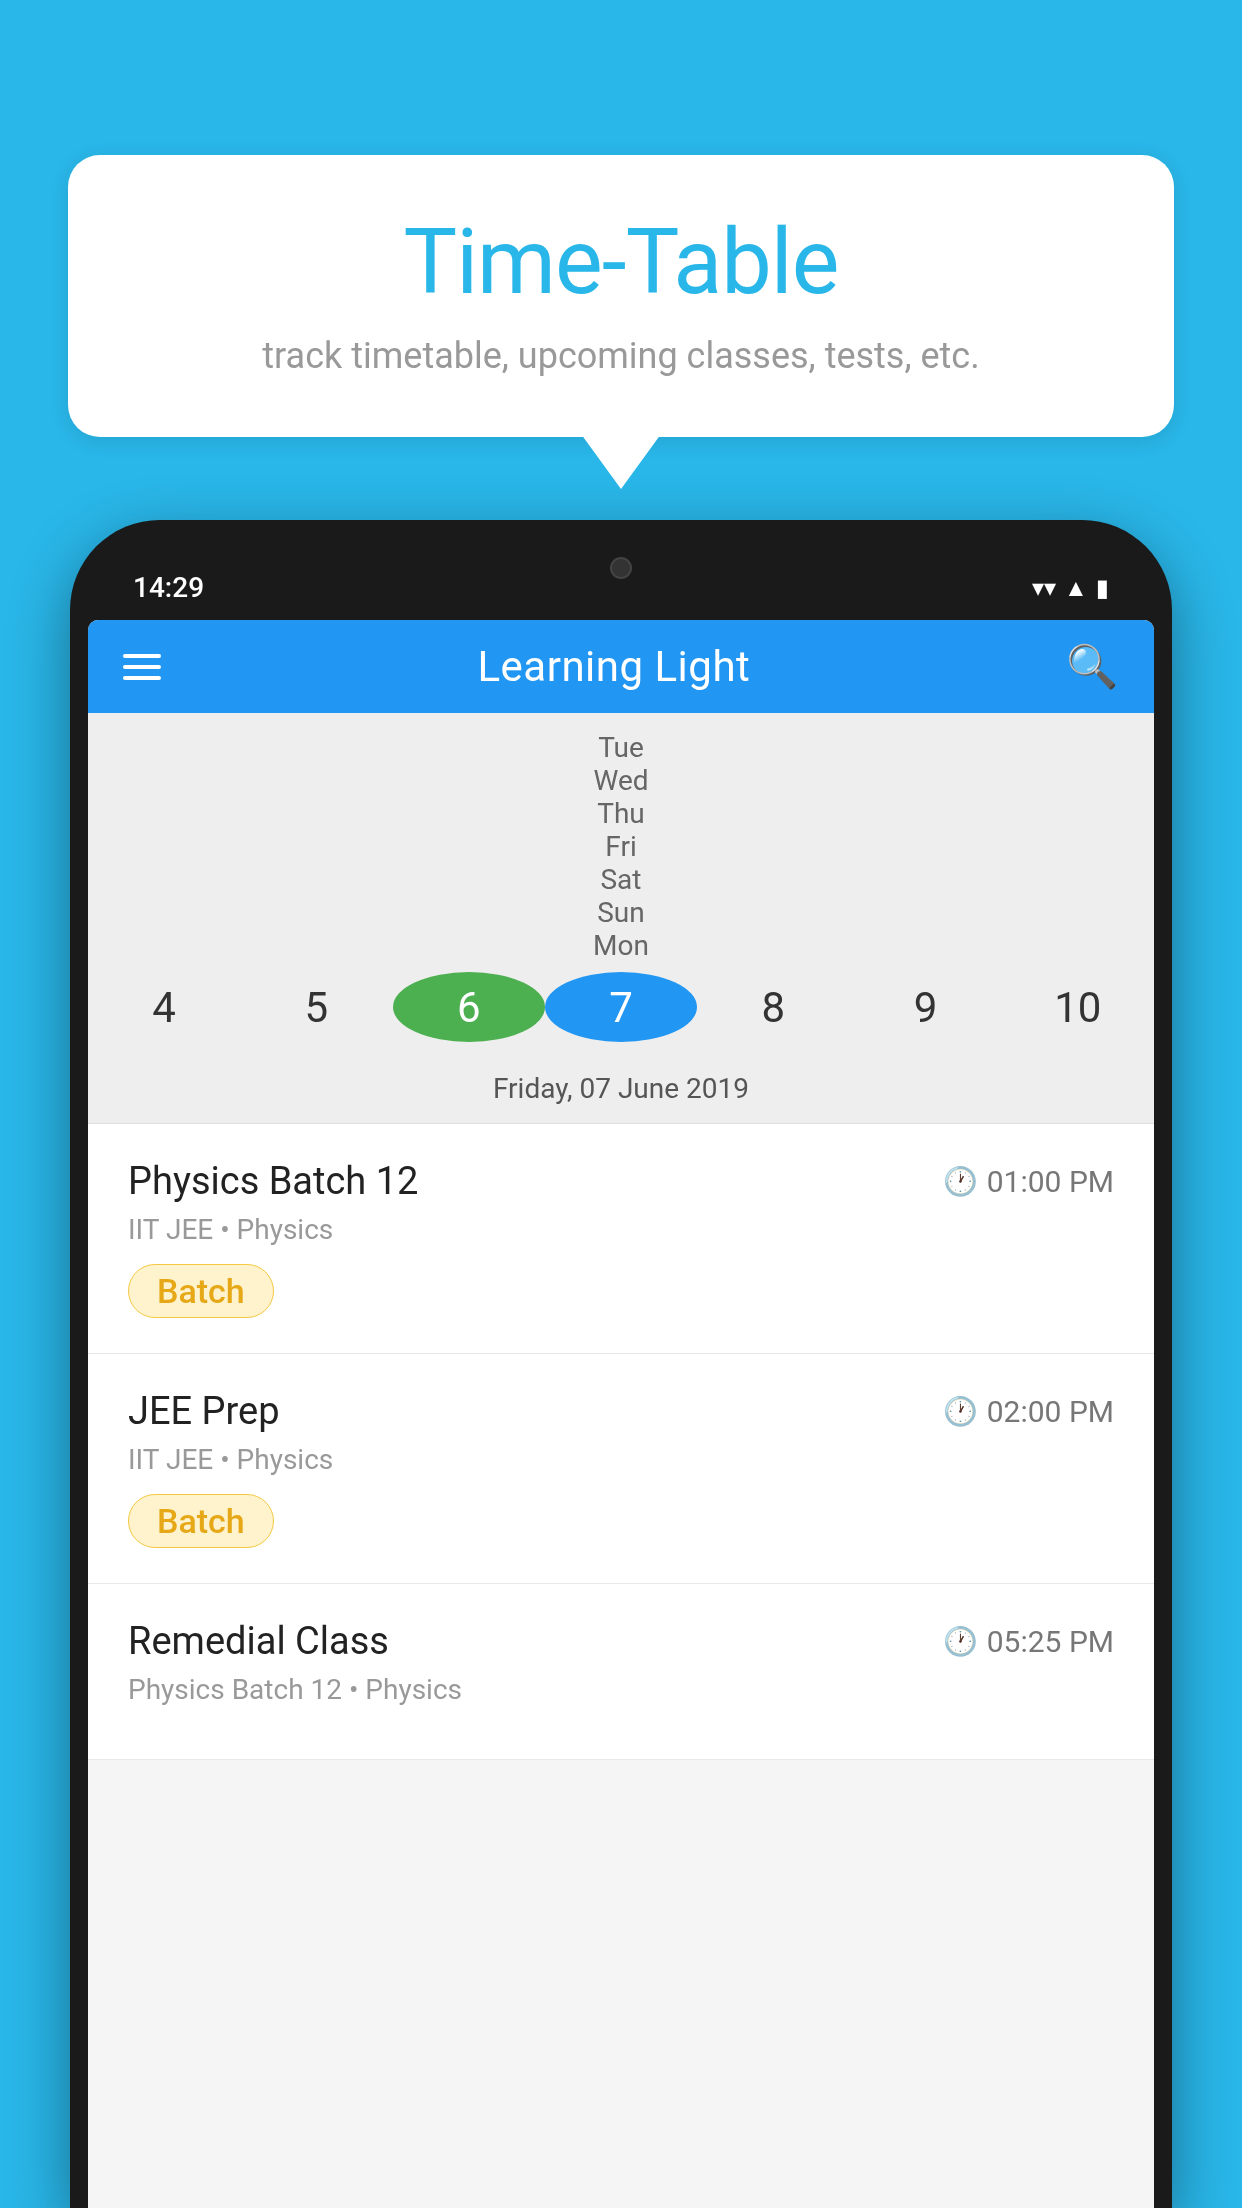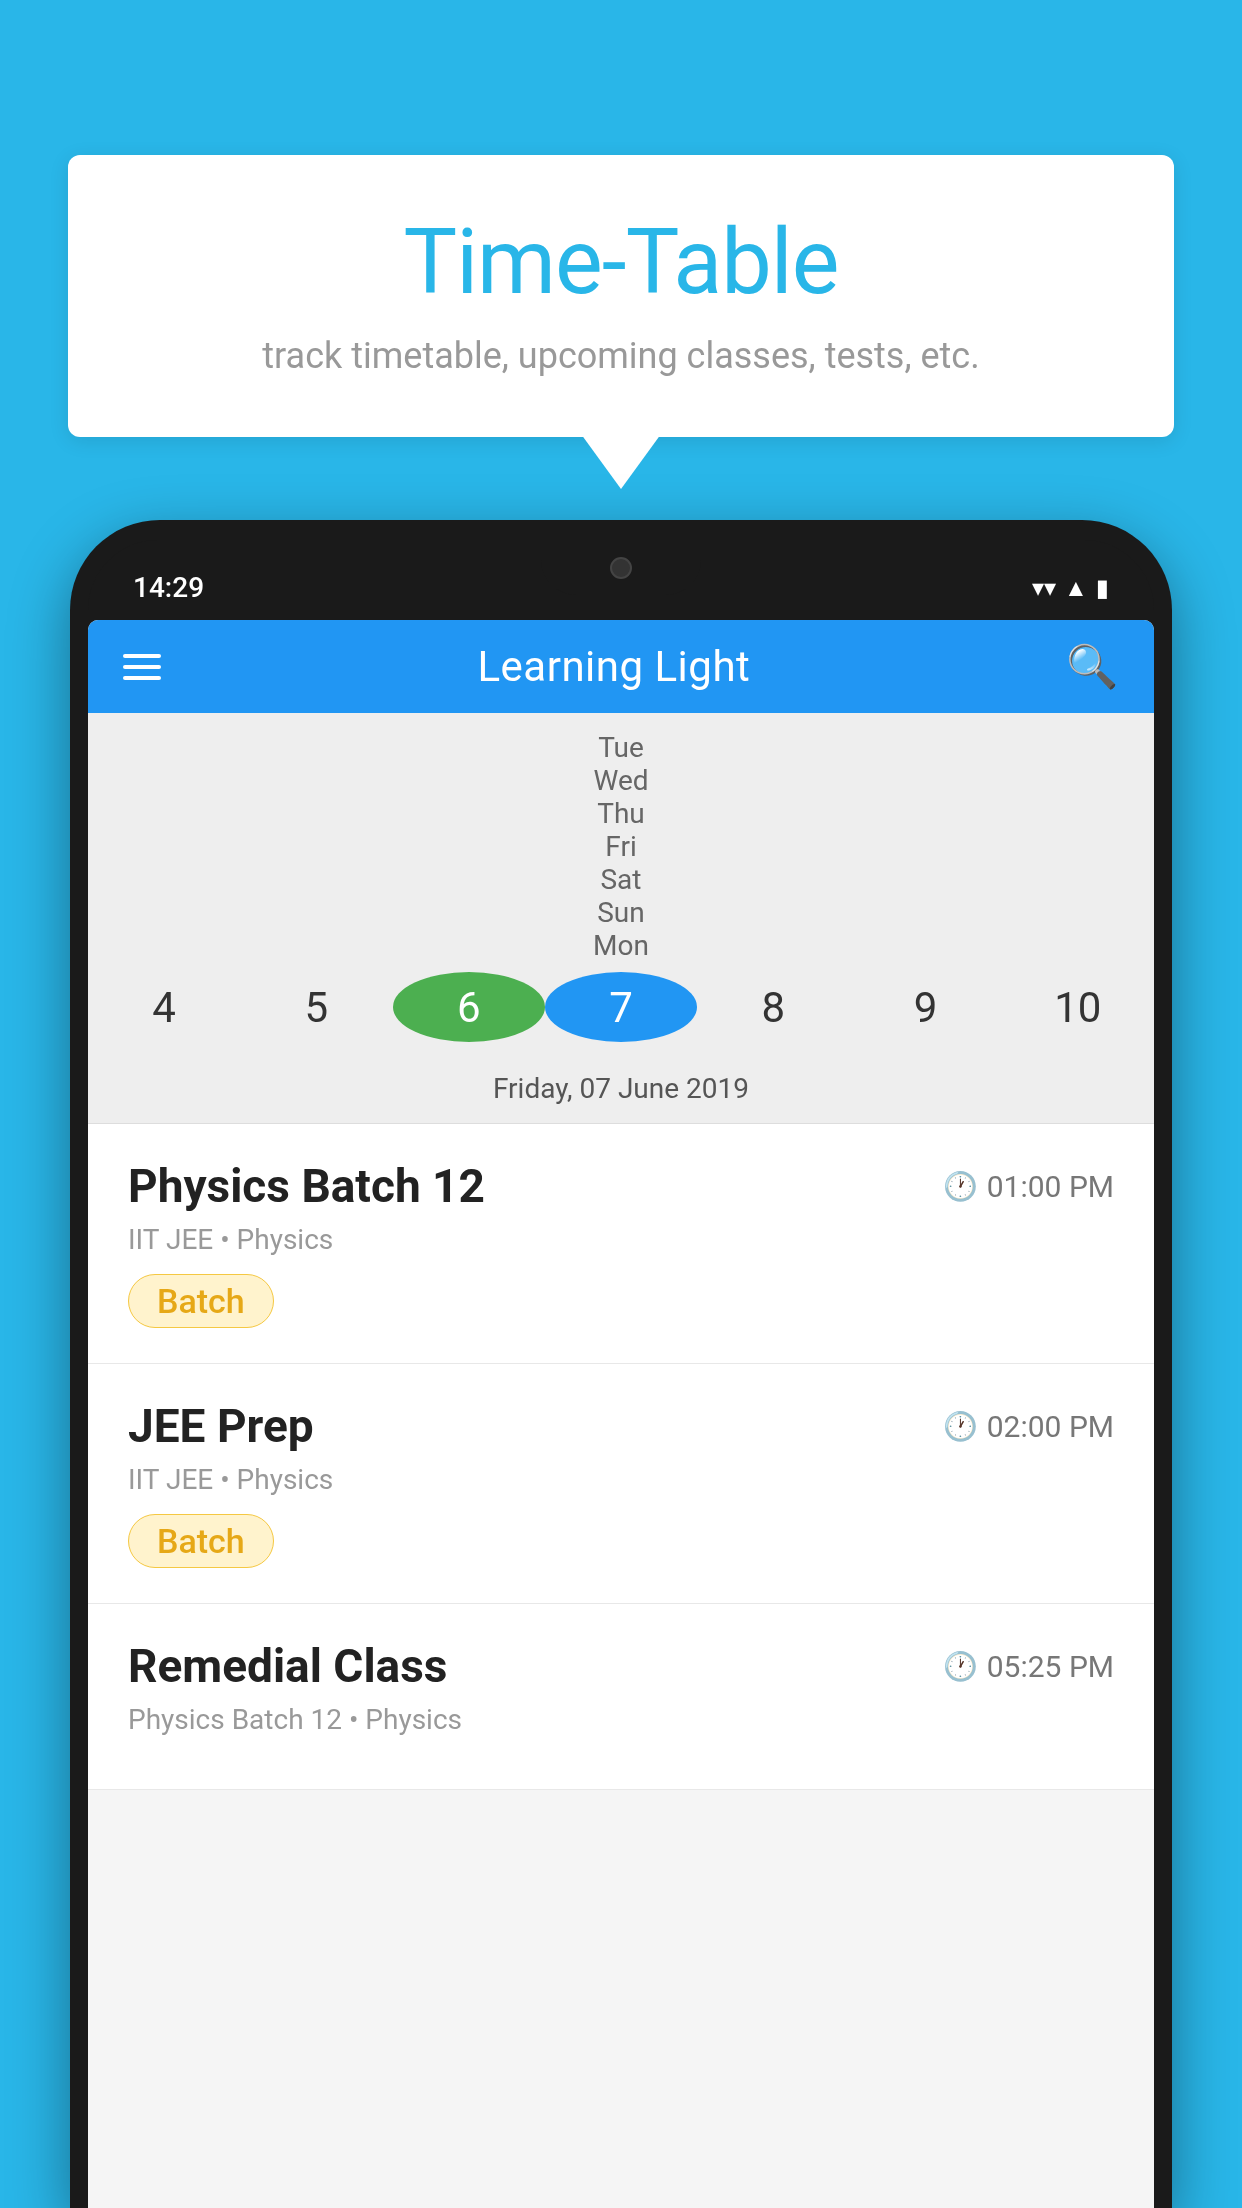--- a/index.html
+++ b/index.html
@@ -14,21 +14,21 @@
       position: relative;
     }
 
     
     .speech-bubble {
       position: absolute;
       top: 155px;
       left: 68px;
       right: 68px;
       background: white;
-      border-radius: 12px;
+      border-radius: 32px;
       padding: 55px 26px 60px;
       text-align: center;
       box-shadow: 0 4px 20px rgba(0,0,0,0.1);
     }
 
     .speech-bubble::after {
       content: '';
       position: absolute;
       bottom: -52px;
       left: 50%;
@@ -244,22 +244,22 @@
     }
 
     .schedule-item-header {
       display: flex;
       justify-content: space-between;
       align-items: center;
       margin-bottom: 10px;
     }
 
     .schedule-title {
-      font-size: 46px;
-      font-weight: 700;
+      font-size: 38px;
+      font-weight: 400;
       color: #222;
     }
 
     .schedule-time {
       display: flex;
       align-items: center;
       gap: 8px;
       font-size: 30px;
       color: #777;
     }

